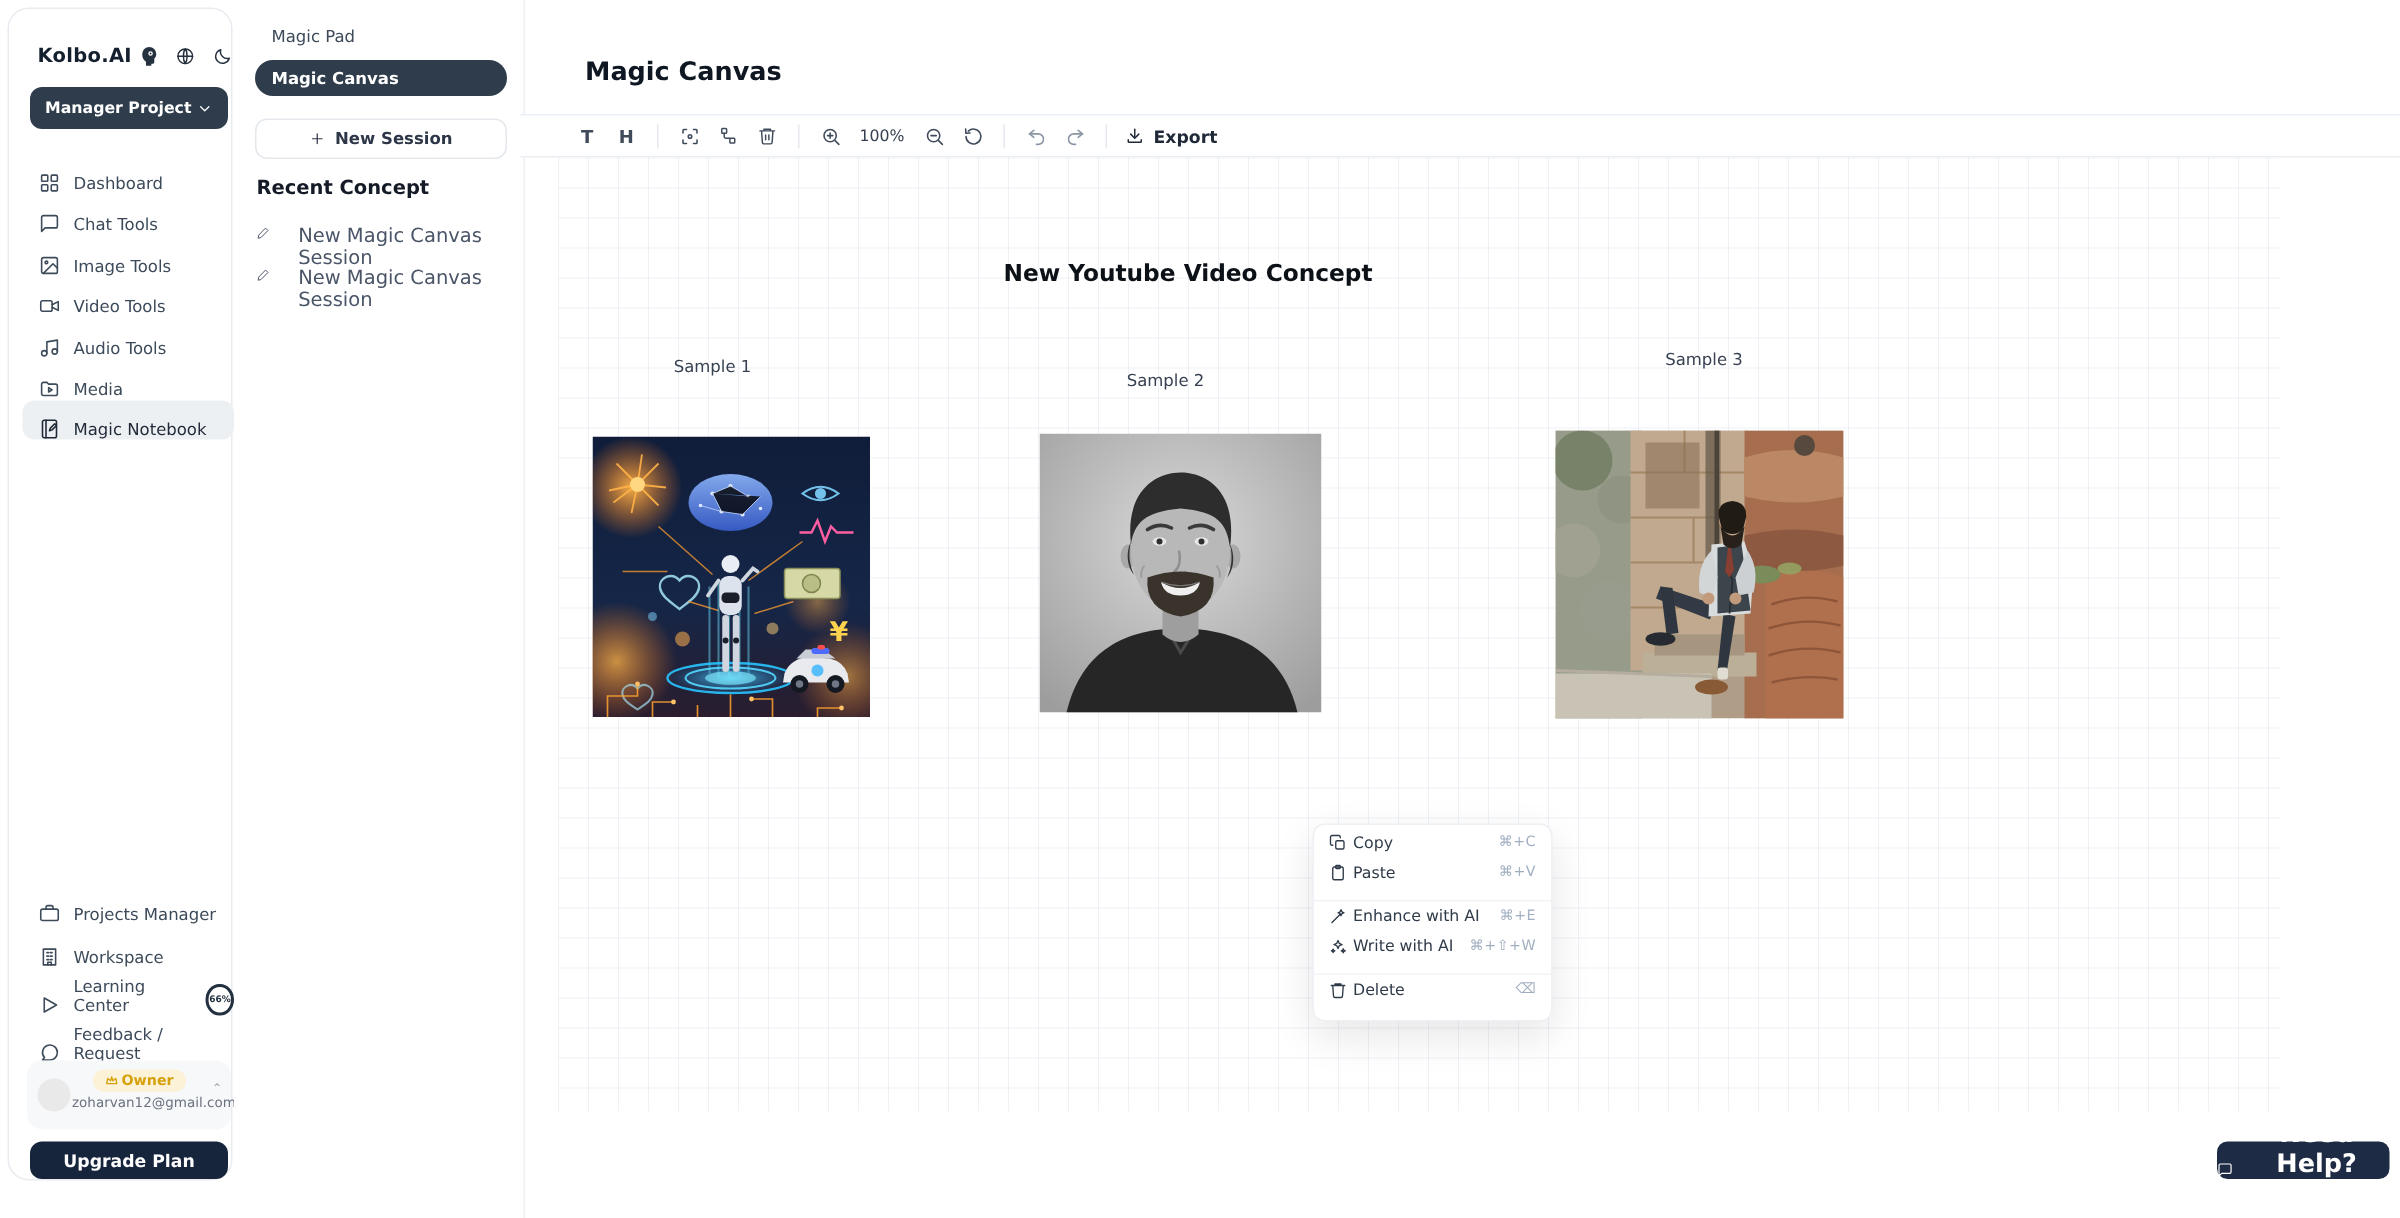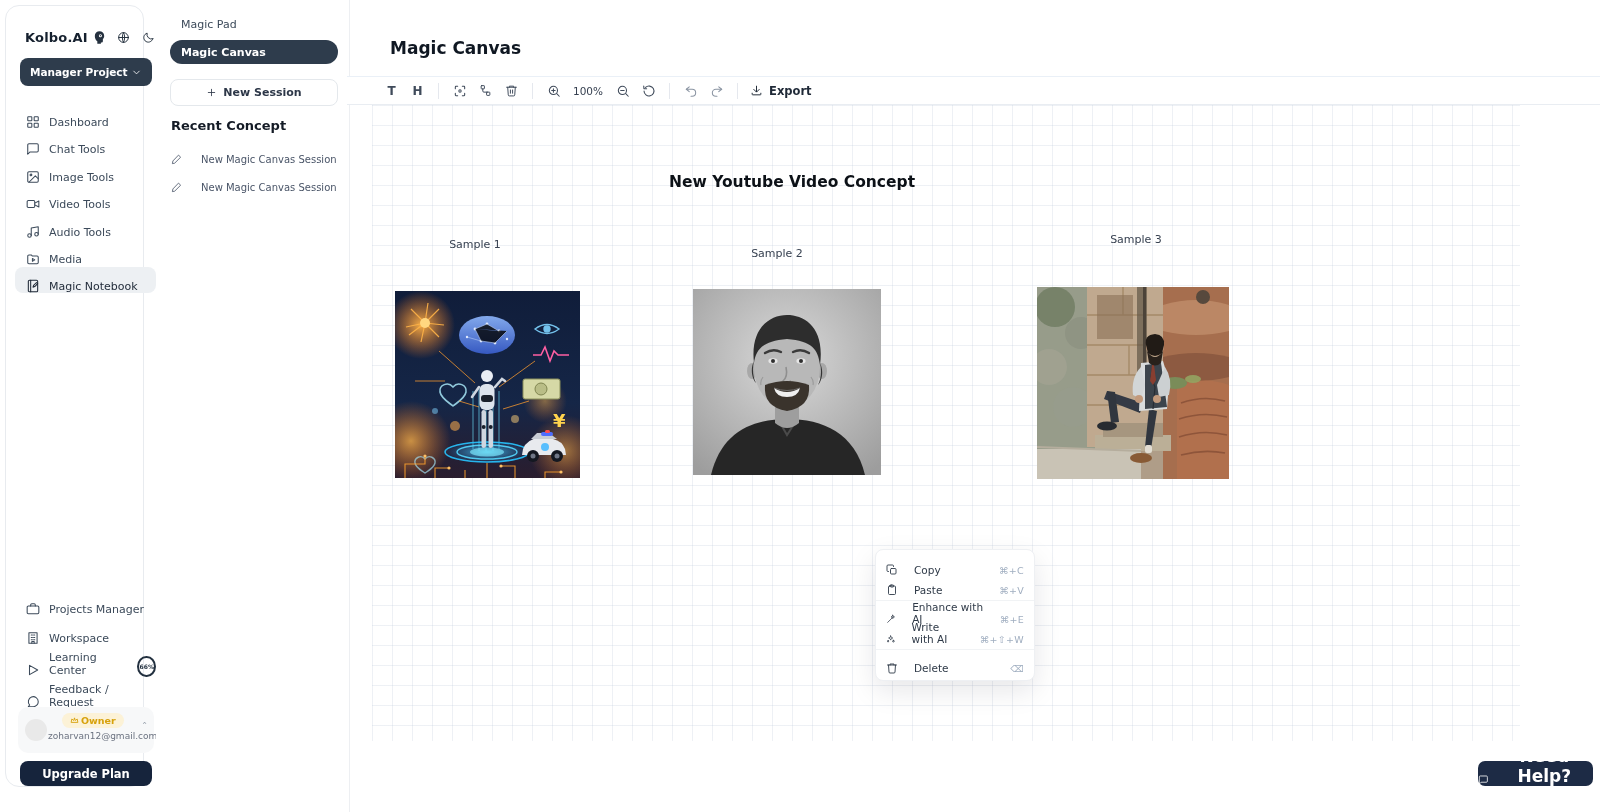--- a/index.html
+++ b/index.html
@@ -1,20 +1,20 @@
 <!DOCTYPE html>
 <html><head>
 <meta charset="utf-8">
 <style>
   * { margin:0; padding:0; box-sizing:border-box; }
   html,body { width:1600px; height:812px; background:#fff; font-family:"DejaVu Sans","Liberation Sans",sans-serif; color:#2d3748; overflow:hidden; }
   .app { position:relative; width:1600px; height:812px; background:#fff; }
 
   
-  .sidebar { position:absolute; left:5px; top:5px; width:139px; height:782px; background:#fff; border:1px solid #e8ebef; border-radius:14px; }
+  .sidebar { position:absolute; left:5px; top:5px; width:150px; height:782px; background:#fff; border:1px solid #e8ebef; border-radius:14px; }
   .logo-row { position:absolute; left:19px; top:22px; width:118px; height:18px; display:flex; align-items:center; }
   .logo-text { font-size:13px; font-weight:800; color:#15202e; letter-spacing:.2px; }
   .logo-brain { margin-left:4px; display:flex; }
   .logo-globe { margin-left:10px; display:flex; cursor:pointer; color:#25313f; }
   .logo-moon { margin-left:12px; display:flex; cursor:pointer; color:#25313f; }
   .project-btn { position:absolute; left:14px; top:52px; width:132px; height:28px; background:#2e3c4c; border:none; border-radius:8px; color:#fff; font-size:10.5px; font-weight:700; display:flex; align-items:center; padding:0 10px; cursor:pointer; font-family:inherit; }
   .project-btn span { flex:1; text-align:left; }
   .nav-item { position:absolute; left:9px; width:141px; height:26px; display:flex; align-items:flex-end; gap:9px; padding-left:11px; font-size:11px; font-weight:500; color:#3c4a5a; cursor:pointer; border-radius:8px; }
   .nav-item.active { background:#edf0f3; color:#1f2937; }
   .nav-item .ic { flex:0 0 auto; }
@@ -25,21 +25,21 @@
   .user-email { position:absolute; left:30px; top:24px; width:102px; font-size:9px; color:#6b7280; text-align:right; white-space:nowrap; }
   .user-caret { position:absolute; right:6px; top:14px; font-size:8px; color:#9aa3ad; }
   .upgrade-btn { position:absolute; left:14px; top:755px; width:132px; height:25px; background:#16243c; border:none; border-radius:8px; color:#fff; font-size:11.5px; font-weight:700; cursor:pointer; font-family:inherit; }
 
   
   .sessions-panel { position:absolute; left:156px; top:0; width:194px; height:812px; border-right:1px solid #edeff2; background:#fff; }
   .sp-item { position:absolute; left:14px; width:168px; height:24px; display:flex; align-items:center; padding-left:11px; font-size:11px; color:#3c4a5a; border-radius:15px; cursor:pointer; }
   .sp-item.active { background:#2e3c4c; color:#fff; font-weight:700; }
   .new-session-btn { position:absolute; left:14px; top:79px; width:168px; height:27px; background:#fff; border:1px solid #e4e8ec; border-radius:8px; display:flex; align-items:center; justify-content:center; gap:6px; font-size:11px; font-weight:600; color:#2d3748; cursor:pointer; font-family:inherit; }
   .recent-heading { position:absolute; left:15px; top:118px; font-size:13px; font-weight:700; color:#141b26; }
-  .session-row { position:absolute; left:15px; width:168px; height:18px; display:flex; align-items:center; gap:19px; font-size:10px; color:#4a5568; cursor:pointer; }
+  .session-row { position:absolute; left:15px; width:168px; height:18px; display:flex; gap:19px; font-size:13px; color:#4a5568; cursor:pointer; }
 
   
   .page-title { position:absolute; left:390px; top:38px; font-size:17px; font-weight:700; color:#0f1722; }
   .toolbar { position:absolute; left:347px; top:76px; width:1253px; height:29px; background:#fff; border-top:1px solid #eaf0f7; border-bottom:1px solid #e9edf2; display:flex; align-items:center; padding-left:33px; gap:3px; }
   .tbtn { width:23px; height:21px; display:flex; align-items:center; justify-content:center; border:none; background:transparent; border-radius:5px; color:#3f4a5a; cursor:pointer; font-family:inherit; font-size:12px; font-weight:600; }
   .tsep { width:1px; height:16px; background:#e5e8ee; margin:0 6px; }
   .zoom-level { font-size:10.5px; color:#374151; margin:0 5px; }
   .export-btn { display:flex; align-items:center; gap:6px; border:none; background:transparent; color:#1f2937; font-size:11.5px; font-weight:600; cursor:pointer; font-family:inherit; margin-left:3px; }
 
   .canvas { position:absolute; left:372px; top:105px; width:1148px; height:636px; background-color:#fff;
@@ -48,21 +48,21 @@
     background-size:20px 20px; }
   .canvas-title { position:absolute; left:420px; top:68px; transform:translateX(-50%); font-size:15.5px; font-weight:700; color:#0c1117; white-space:nowrap; }
   .sample-label { position:absolute; transform:translateX(-50%); font-size:11px; color:#374151; white-space:nowrap; }
   .sample-img { position:absolute; cursor:pointer; }
   .sample-img svg { display:block; }
 
   
   .ctx-menu { position:absolute; left:503px; top:444px; width:160px; background:#fff; border:1px solid #eef0f3; border-radius:8px; box-shadow:0 10px 28px rgba(15,23,42,.10); padding:4px 0; }
   .ctx-group { padding:2px 0; }
   .ctx-divider { height:1px; background:#f1f3f5; margin:2px 0; }
-  .ctx-row { height:20px; display:flex; align-items:flex-end; gap:16px; padding:0 10px; font-size:10.5px; color:#2f3a48; cursor:pointer; }
+  .ctx-row { height:20px; display:flex; align-items:flex-start; gap:4px; padding:0 10px; font-size:10.5px; color:#2f3a48; cursor:pointer; }
   .ctx-row .sc { margin-left:auto; font-size:9.5px; color:#a0aec0; letter-spacing:.3px; }
 
   .help-btn { position:absolute; left:1478px; top:761px; width:115px; height:25px; background:#1d2b45; border:none; border-radius:7px; color:#fff; font-size:17px; font-weight:700; display:flex; align-items:flex-end; justify-content:center; gap:7px; cursor:pointer; font-family:inherit; }
 
   .ic { stroke:currentColor; fill:none; stroke-width:1.8; stroke-linecap:round; stroke-linejoin:round; }
 </style>
 </head>
 <body>
 
 <div class="app">

